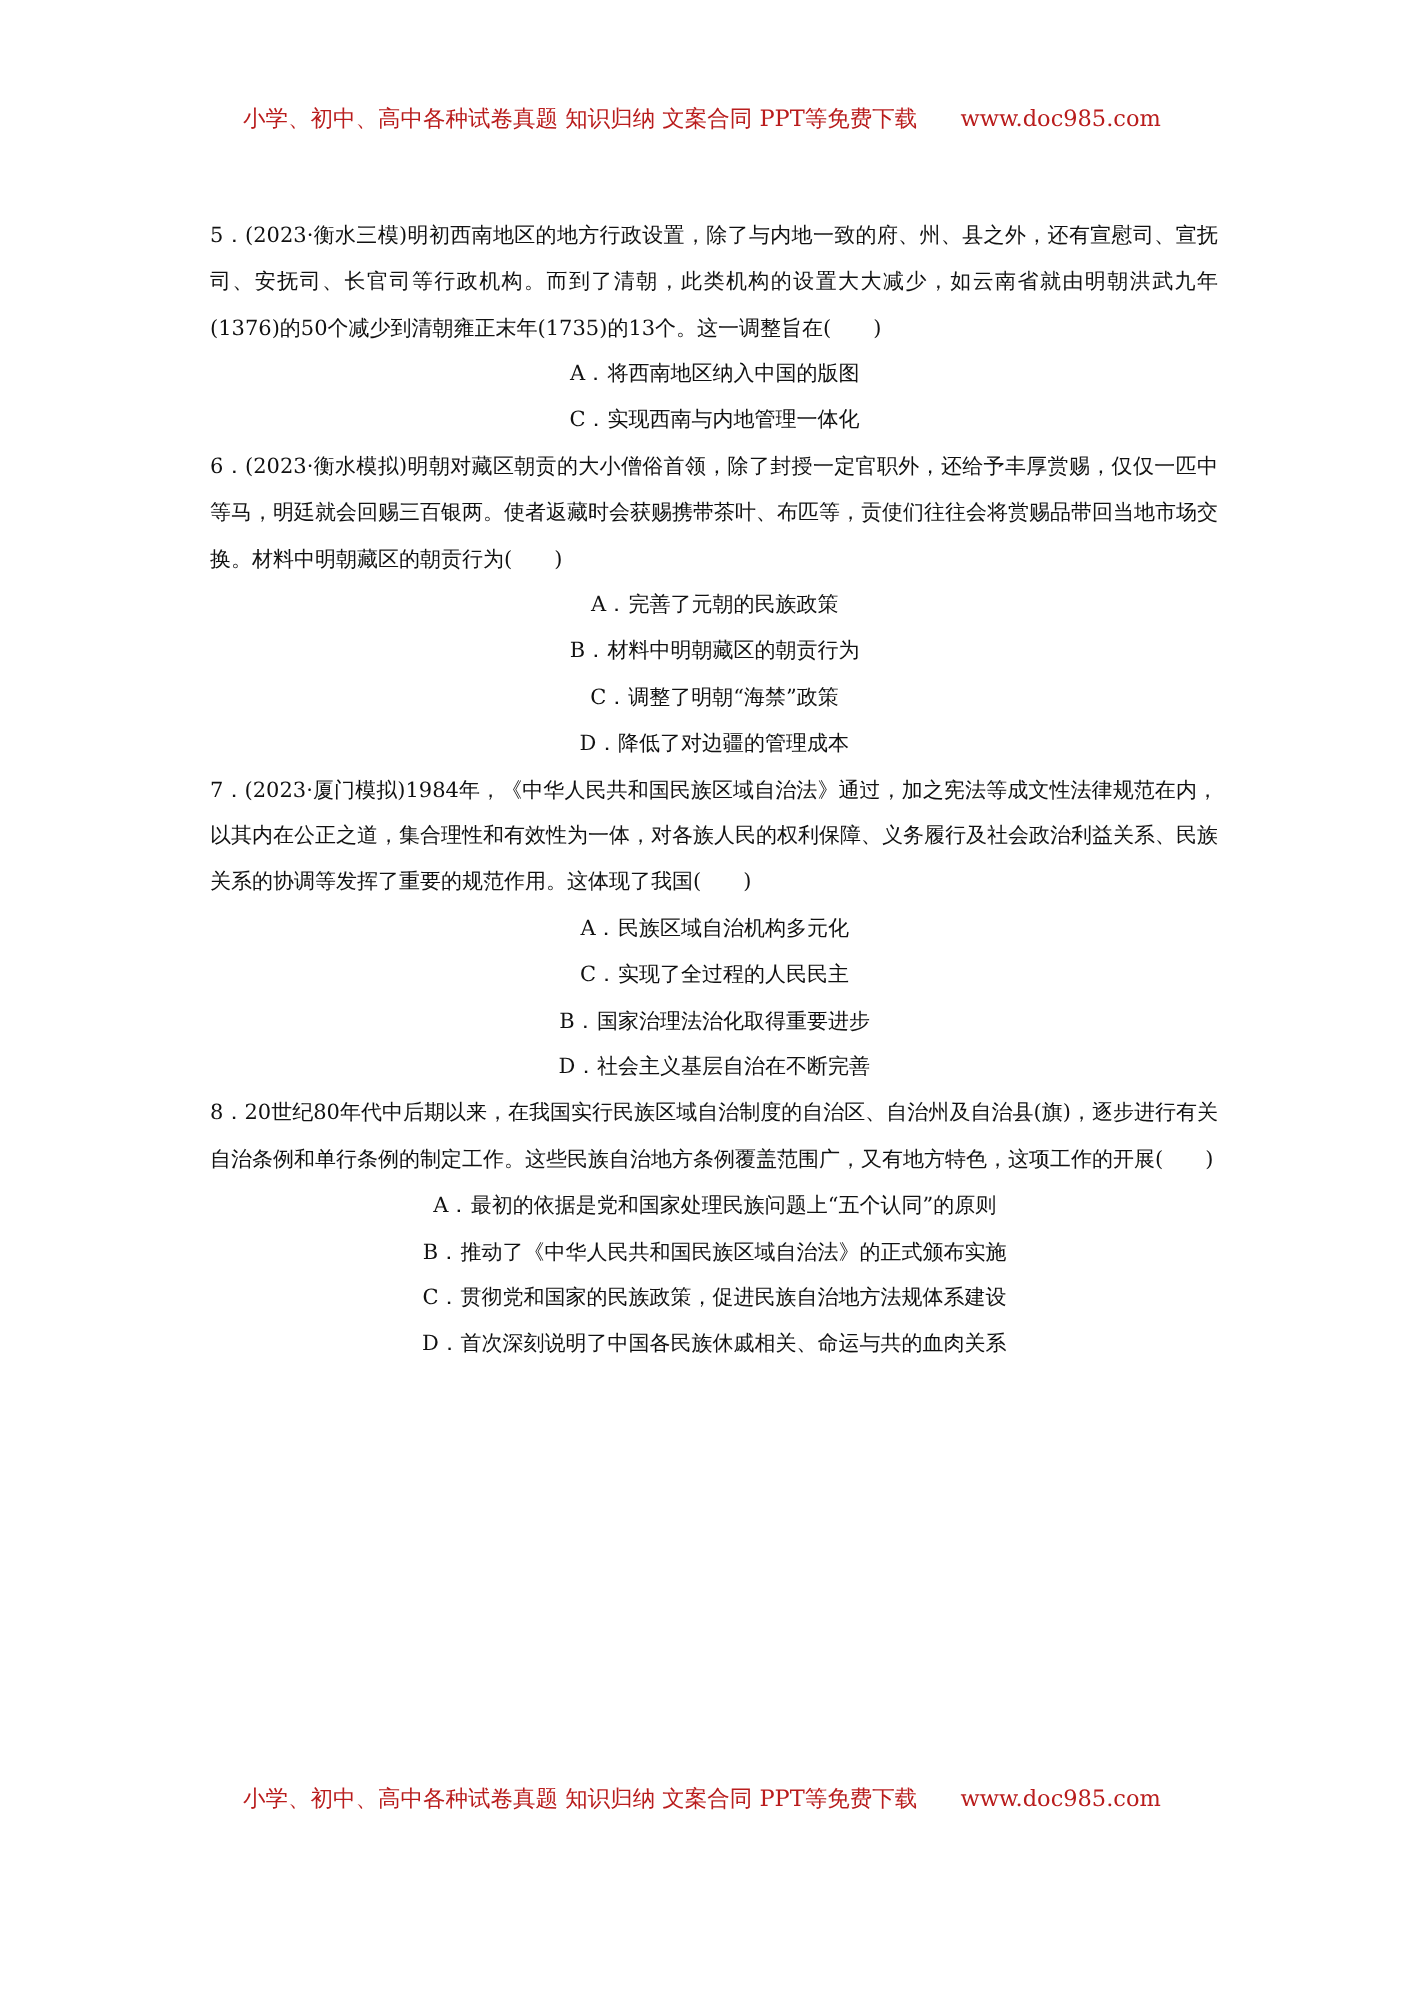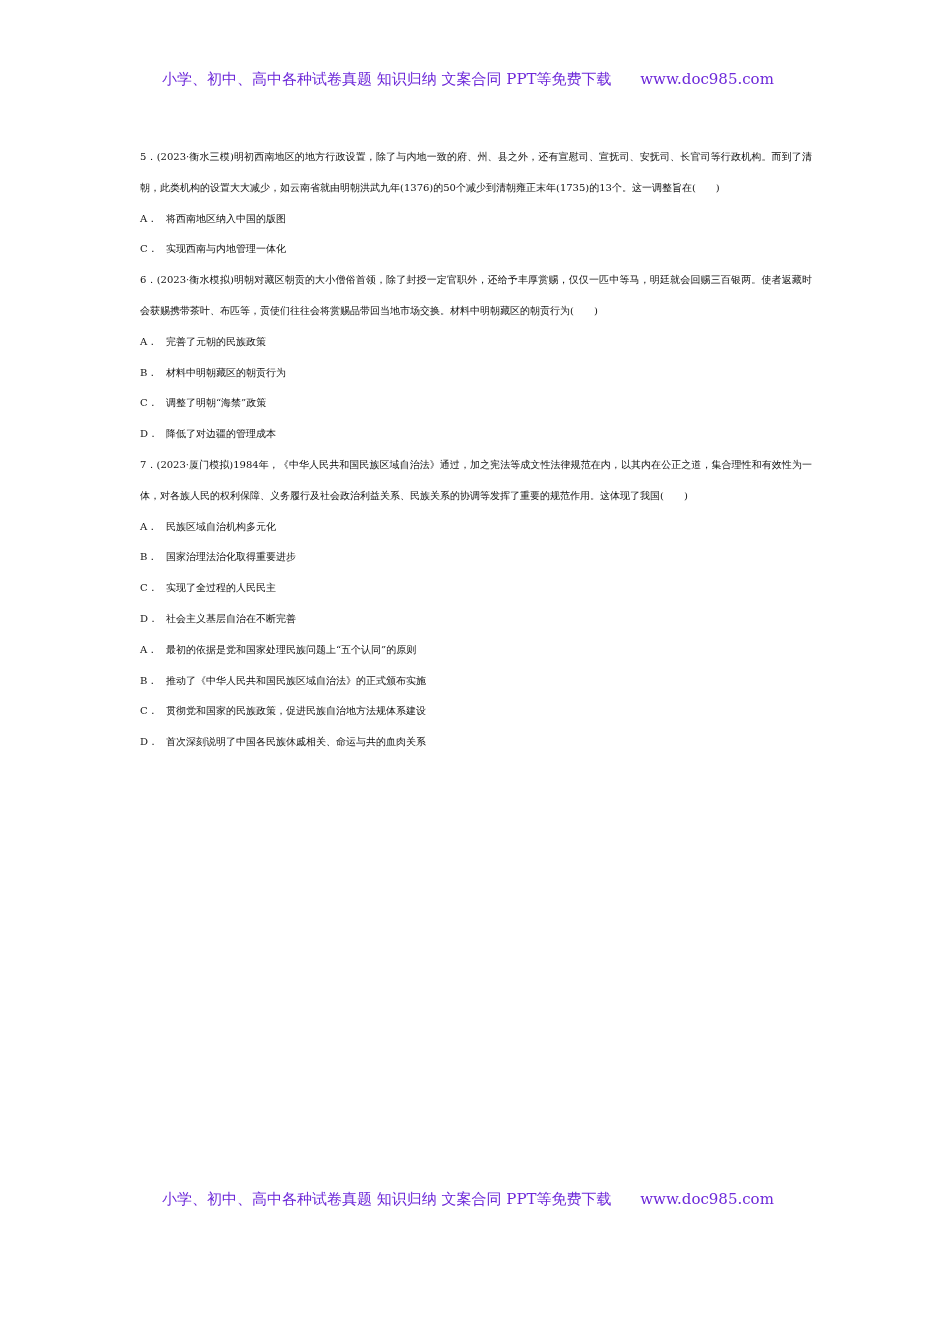--- a/index.html
+++ b/index.html
@@ -15,45 +15,46 @@
       font-family: "DejaVu Serif", "Liberation Serif", serif;
       color: #111111;
     }
     .header, .footer {
       position: absolute;
       left: 162px;
       width: 640px;
       font-size: 15px;
       line-height: 20px;
       white-space: nowrap;
-      color: #6d28d9;
+      color: #b91c1c;
     }
     .header { top: 69px; }
     .footer { top: 1189px; }
     .hf-text { display: inline-block; }
     .hf-url { display: inline-block; margin-left: 24px; }
 
     .content {
       position: absolute;
       left: 140px;
       top: 142px;
       width: 672px;
-      font-size: 10px;
+      font-size: 14px;
     }
     .question { margin: 0; }
     .stem {
       line-height: 30.8px;
       text-align: justify;
       text-align-last: left;
       margin: 0;
     }
     .option {
       line-height: 30.8px;
       margin: 0;
       white-space: nowrap;
+      text-align: center;
     }
     .opt-letter {
       display: inline-block;
       width: 26px;
     }
   </style>
 </head>
 <body>
 
 <div class="header">
@@ -73,26 +74,27 @@
     <p class="stem"><span>6．</span><span>(2023·衡水模拟)明朝对藏区朝贡的大小僧俗首领，除了封授一定官职外，还给予丰厚赏赐，仅仅一匹中等马，明廷就会回赐三百银两。使者返藏时会获赐携带茶叶、布匹等，贡使们往往会将赏赐品带回当地市场交换。材料中明朝藏区的朝贡行为(　　)</span></p>
     <p class="option"><span class="opt-letter">A．</span><span>完善了元朝的民族政策</span></p>
     <p class="option"><span class="opt-letter">B．</span><span>材料中明朝藏区的朝贡行为</span></p>
     <p class="option"><span class="opt-letter">C．</span><span>调整了明朝“海禁”政策</span></p>
     <p class="option"><span class="opt-letter">D．</span><span>降低了对边疆的管理成本</span></p>
   </div>
 
   <div class="question">
     <p class="stem"><span>7．</span><span>(2023·厦门模拟)1984年，《中华人民共和国民族区域自治法》通过，加之宪法等成文性法律规范在内，以其内在公正之道，集合理性和有效性为一体，对各族人民的权利保障、义务履行及社会政治利益关系、民族关系的协调等发挥了重要的规范作用。这体现了我国(　　)</span></p>
     <p class="option"><span class="opt-letter">A．</span><span>民族区域自治机构多元化</span></p>
+    <p class="option"><span class="opt-letter">C．</span><span>实现了全过程的人民民主</span></p>
     <p class="option"><span class="opt-letter">B．</span><span>国家治理法治化取得重要进步</span></p>
-    <p class="option"><span class="opt-letter">C．</span><span>实现了全过程的人民民主</span></p>
     <p class="option"><span class="opt-letter">D．</span><span>社会主义基层自治在不断完善</span></p>
   </div>
 
   <div class="question">
+    <p class="stem"><span>8．</span><span>20世纪80年代中后期以来，在我国实行民族区域自治制度的自治区、自治州及自治县(旗)，逐步进行有关自治条例和单行条例的制定工作。这些民族自治地方条例覆盖范围广，又有地方特色，这项工作的开展(　　)</span></p>
     <p class="option"><span class="opt-letter">A．</span><span>最初的依据是党和国家处理民族问题上“五个认同”的原则</span></p>
     <p class="option"><span class="opt-letter">B．</span><span>推动了《中华人民共和国民族区域自治法》的正式颁布实施</span></p>
     <p class="option"><span class="opt-letter">C．</span><span>贯彻党和国家的民族政策，促进民族自治地方法规体系建设</span></p>
     <p class="option"><span class="opt-letter">D．</span><span>首次深刻说明了中国各民族休戚相关、命运与共的血肉关系</span></p>
   </div>
 
 
 </div>
 
 <div class="footer">

